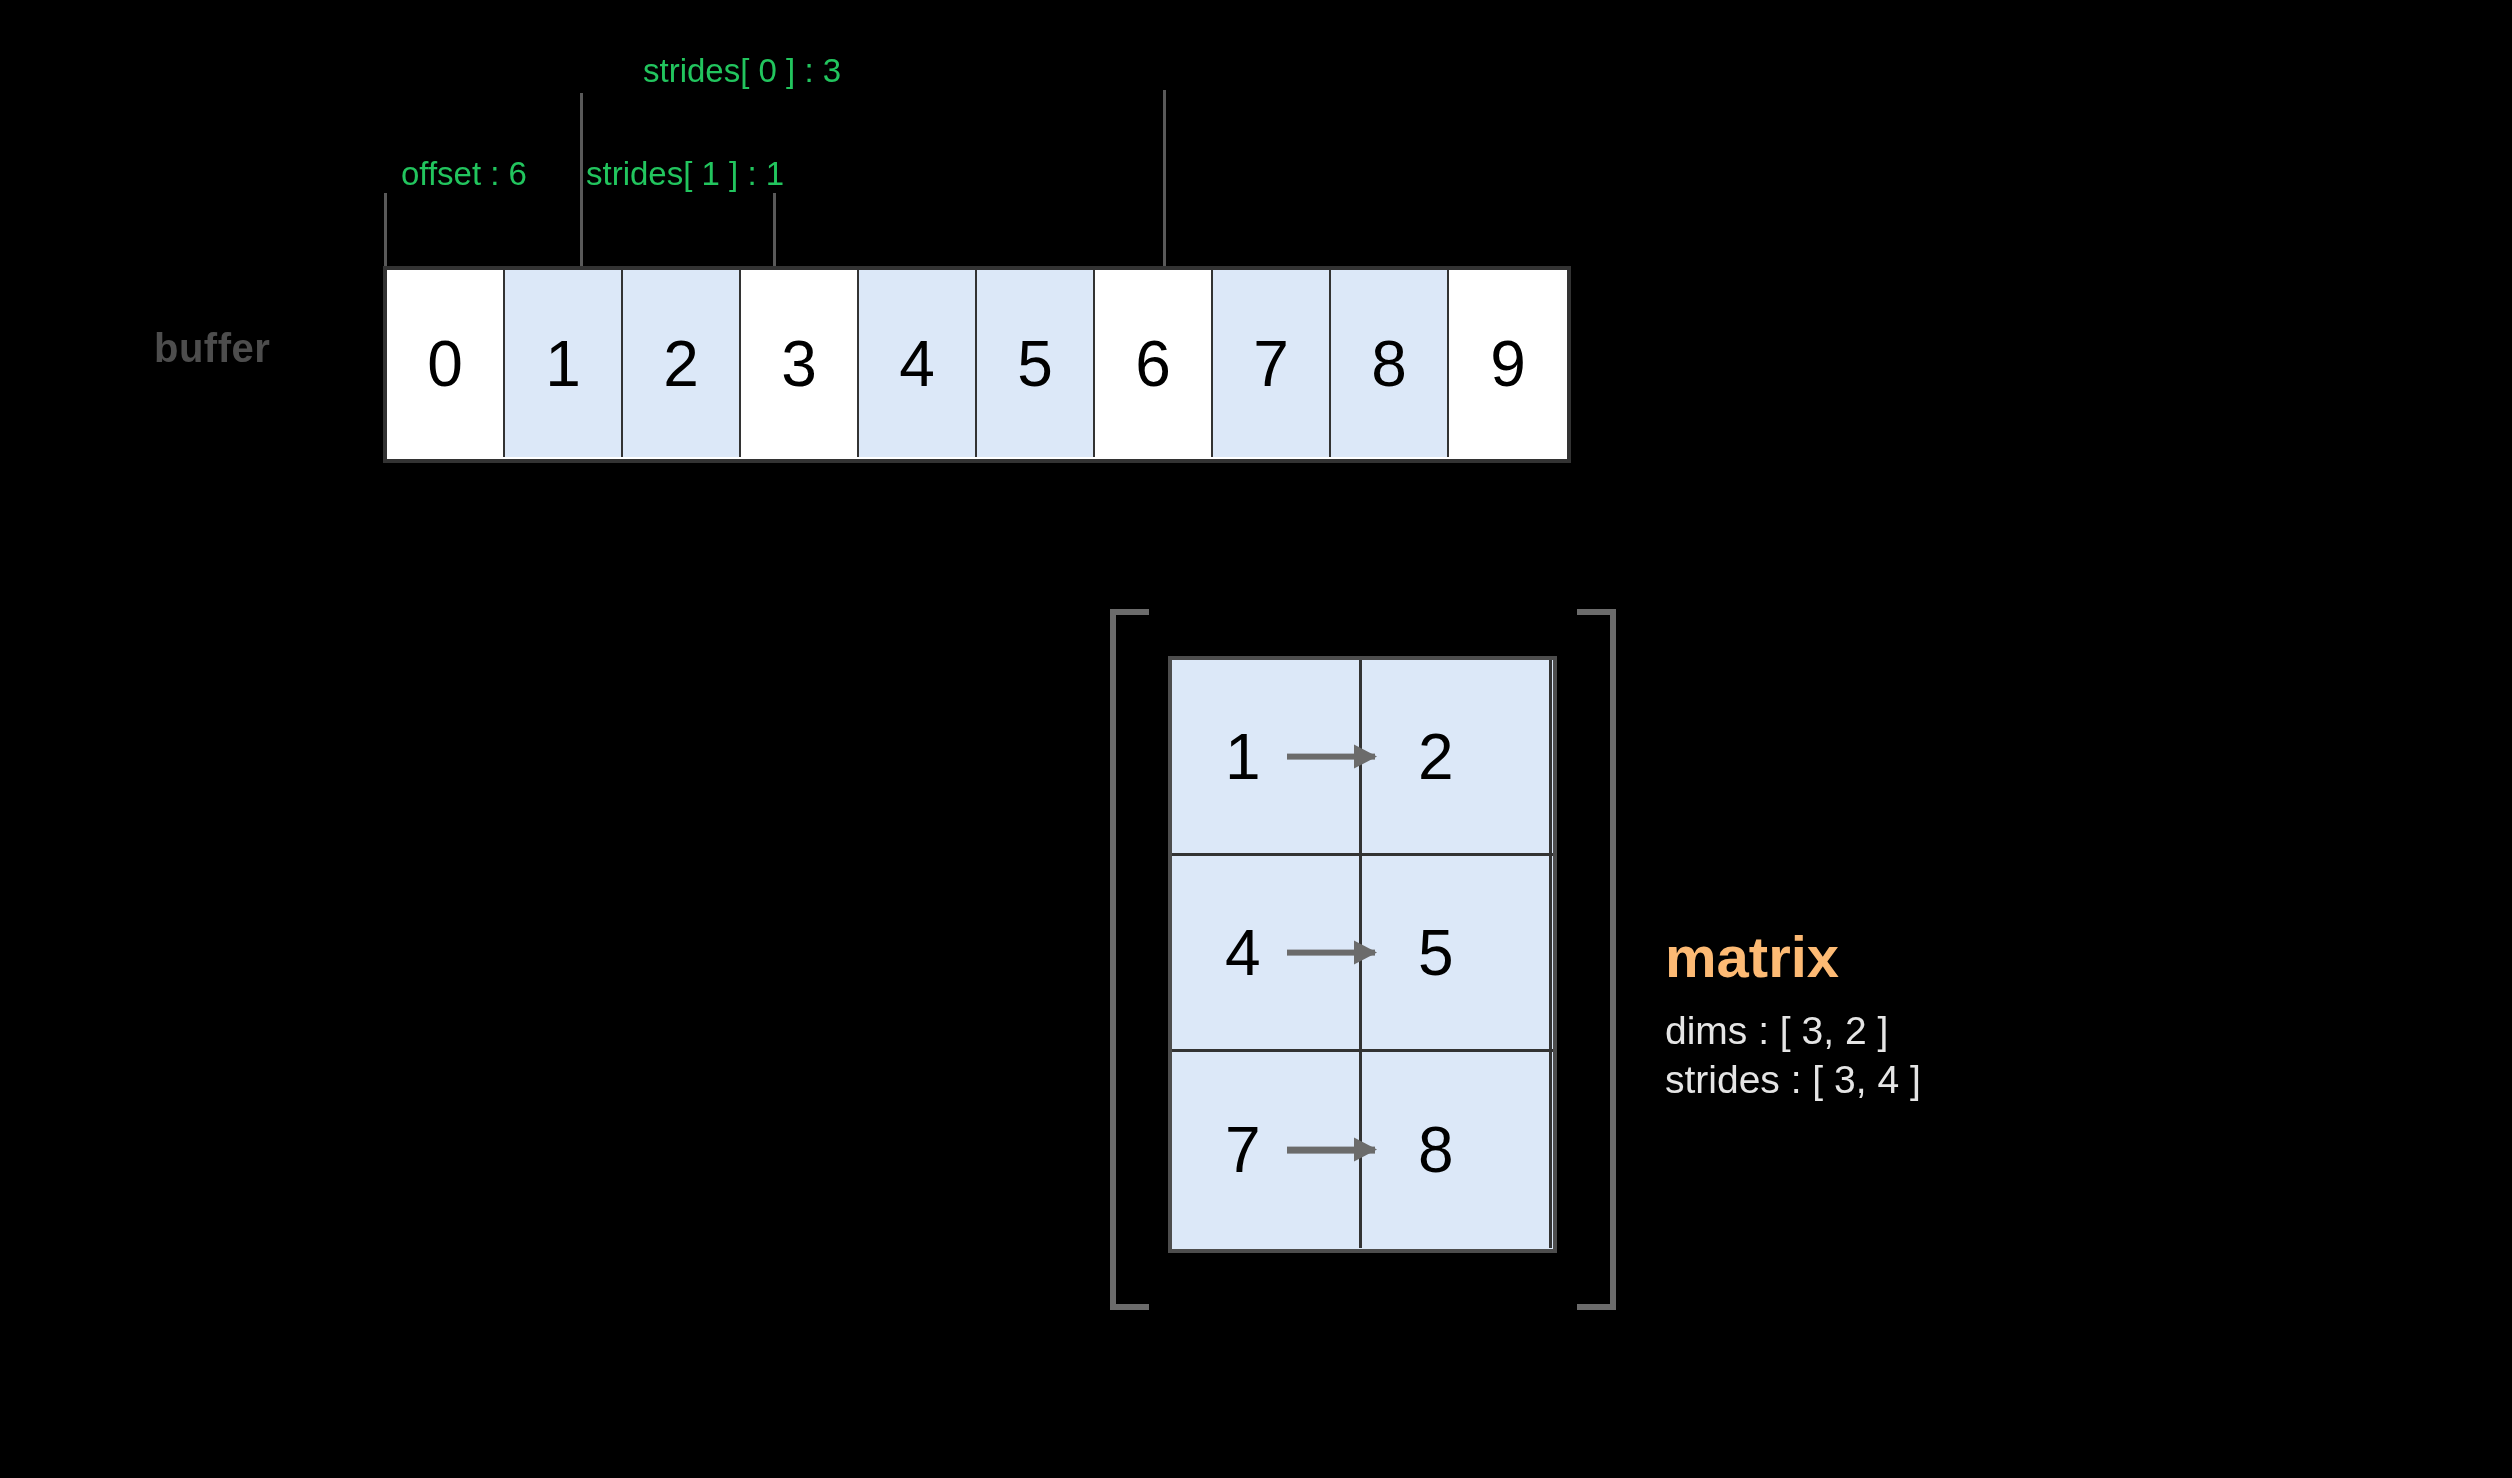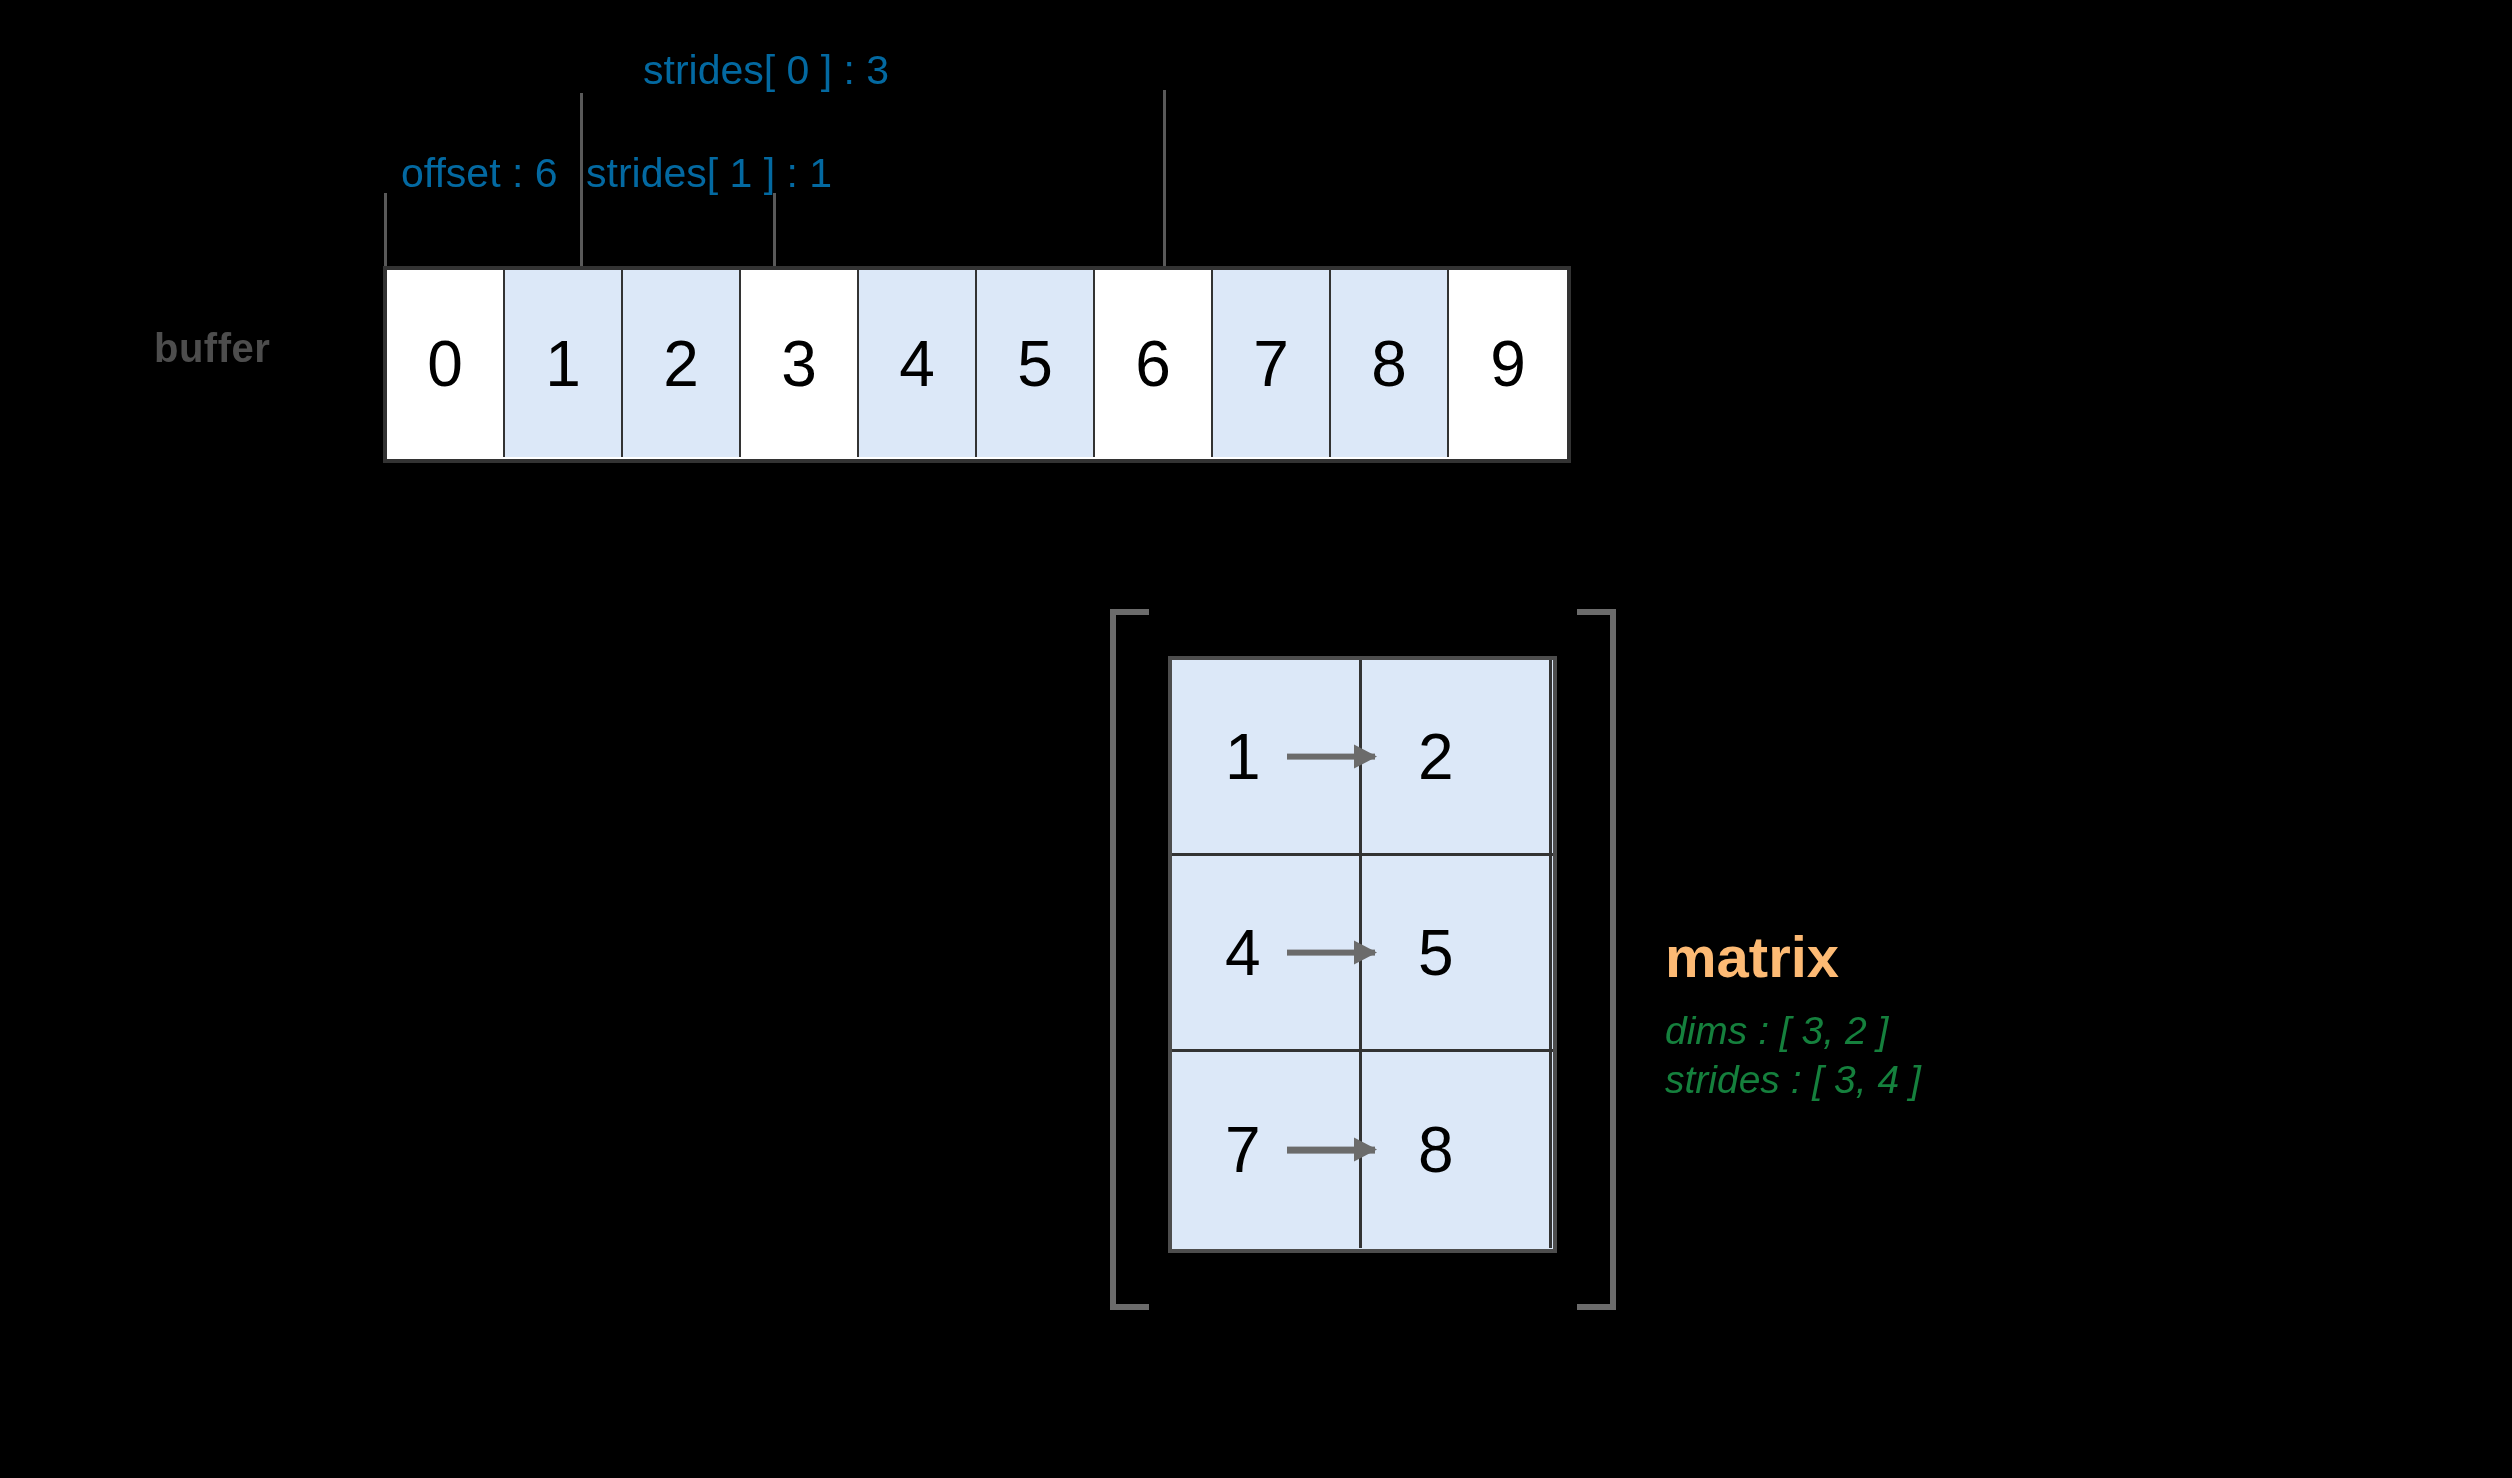--- a/index.html
+++ b/index.html
@@ -3,21 +3,21 @@
 <meta charset="utf-8">
 <style>
   html,body{margin:0;padding:0;background:#000;}
   body{width:2512px;height:1478px;position:relative;overflow:hidden;
        font-family:"Liberation Sans", sans-serif;}
 
   
   .guide{position:absolute;width:2.9px;background:#595959;}
 
   
-  .ann{position:absolute;color:#0369a1;font-size:41px;line-height:39px;white-space:nowrap;}
+  .ann{position:absolute;color:#22c55e;font-size:33px;line-height:39px;white-space:nowrap;}
 
   
   #buffer-label{position:absolute;left:154px;top:321px;color:#4d4d4d;
                 font-size:40px;font-weight:bold;line-height:55px;letter-spacing:0.5px;}
 
   #buffer-row{position:absolute;left:383px;top:266px;height:197px;display:flex;
               border:4.9px solid #333333;box-sizing:border-box;background:#fff;}
   .cell{width:118px;height:187px;box-sizing:border-box;
         border-right:2.9px solid #333333;display:flex;align-items:center;justify-content:center;
         font-size:64px;color:#000;background:#ffffff;}
@@ -46,21 +46,21 @@
 
   
   .bracket{position:absolute;width:39px;height:701px;border-top:6.8px solid #6b6b6b;
            border-bottom:6.8px solid #6b6b6b;box-sizing:border-box;}
   .bracket.l{left:0;top:0;border-left:6.8px solid #6b6b6b;}
   .bracket.r{right:0;top:0;border-right:6.8px solid #6b6b6b;}
 
   
   #matrix-caption{position:absolute;left:1665px;top:930px;color:#595959;}
   #matrix-caption .title{font-size:58px;font-weight:bold;line-height:53px;color:#fdba74;}
-  #matrix-caption .meta{font-size:39px;line-height:49px;color:#15803d;white-space:nowrap;font-style:italic;}
+  #matrix-caption .meta{font-size:39px;line-height:49px;color:#e5e5e5;white-space:nowrap;}
   #matrix-caption .meta.first{margin-top:23.4px;}
 </style>
 </head>
 <body>
 
 <div class="guide" style="left:384px; top:193px; height:76px;"></div>
 <div class="guide" style="left:580px; top:93px;  height:176px;"></div>
 <div class="guide" style="left:773px; top:193px; height:76px;"></div>
 <div class="guide" style="left:1163px; top:90px; height:179px;"></div>
 

